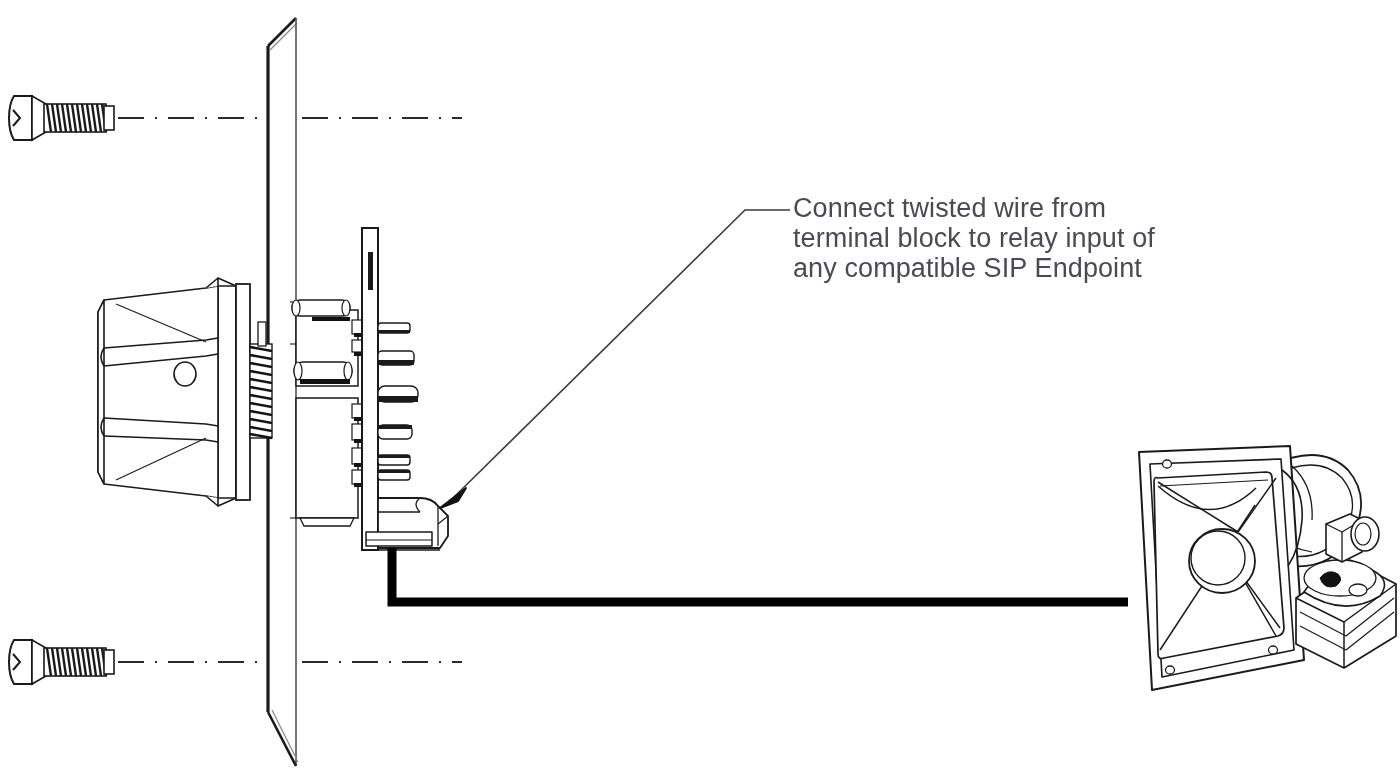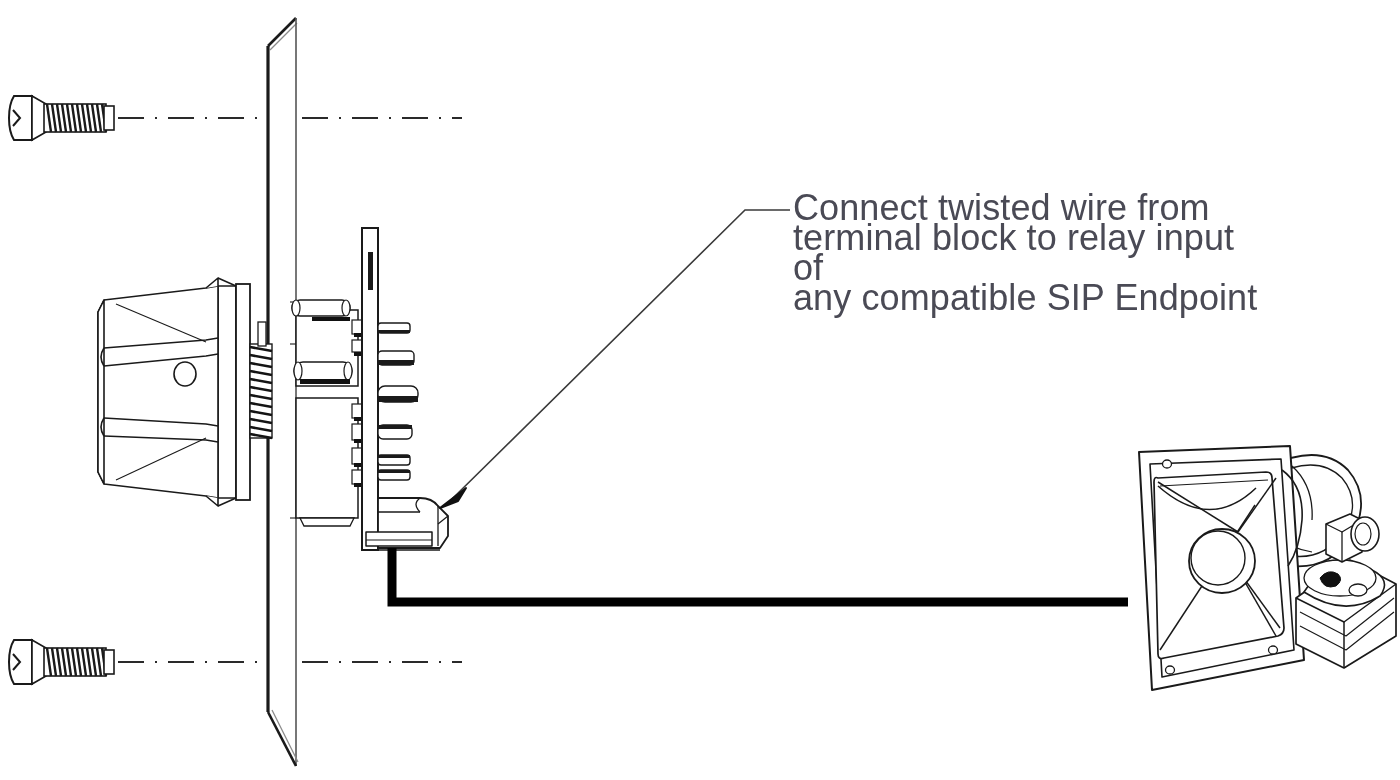--- a/index.html
+++ b/index.html
@@ -6,21 +6,21 @@
   body{width:1400px;height:780px;overflow:hidden;
        font-family:"Liberation Sans",sans-serif;}
   #stage{position:relative;width:1400px;height:780px;background:#fff;}
   #art{position:absolute;left:0;top:0;width:1400px;height:780px;}
   .callout{
     position:absolute;
     left:793px; top:193px;
     width:470px;
     color:#4a4a55;
     font-family:"Liberation Sans",sans-serif;
-    font-size:36px;
+    font-size:27px;
     line-height:30px;
     letter-spacing:0.1px;
     white-space:pre-line;
     font-weight:400;
   }
 </style>
 </head>
 <body>
 
 <div id="stage">

